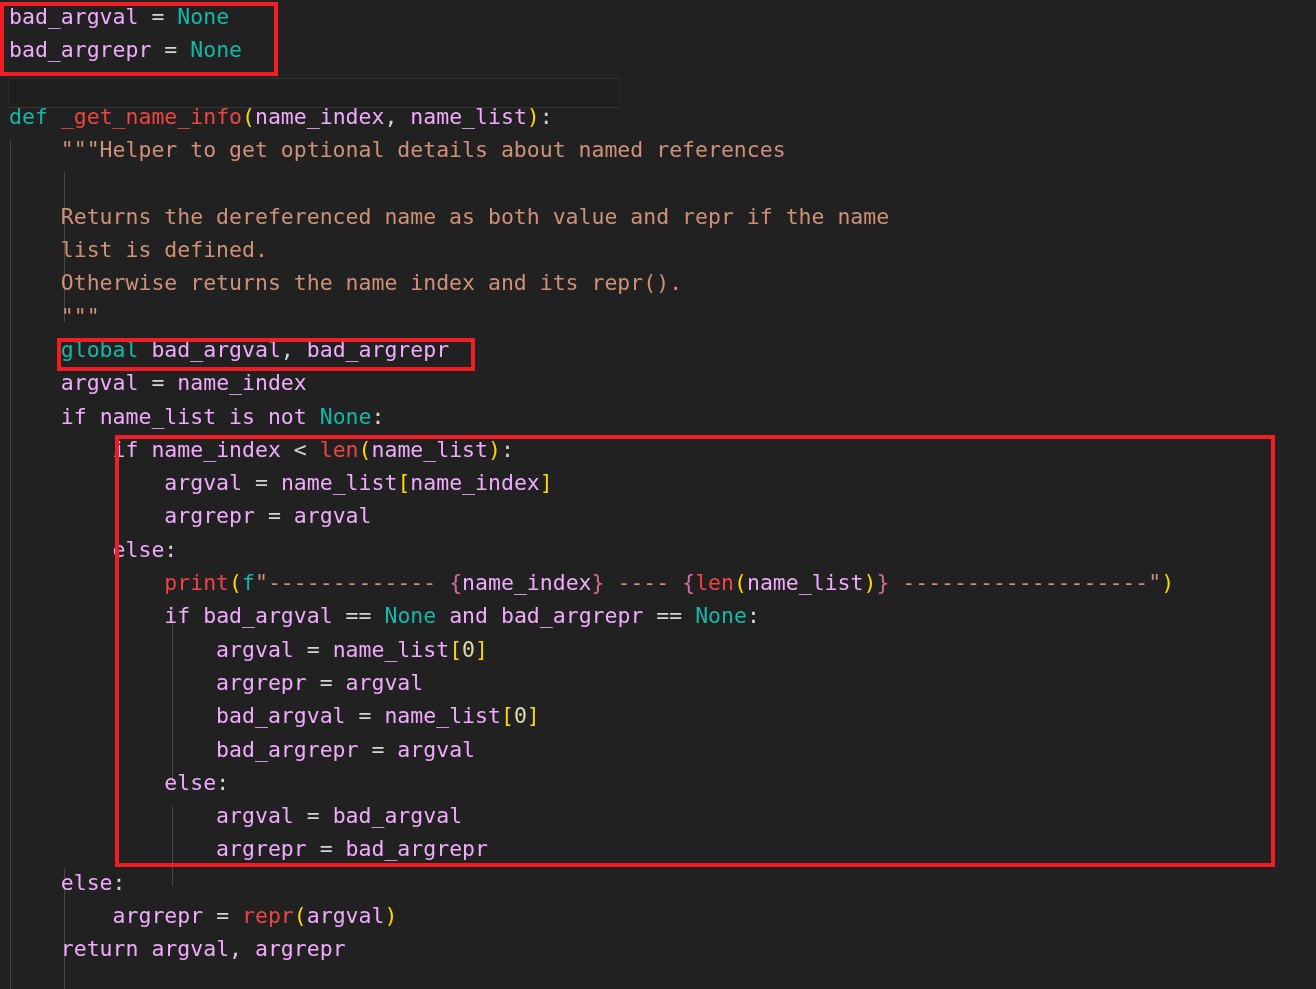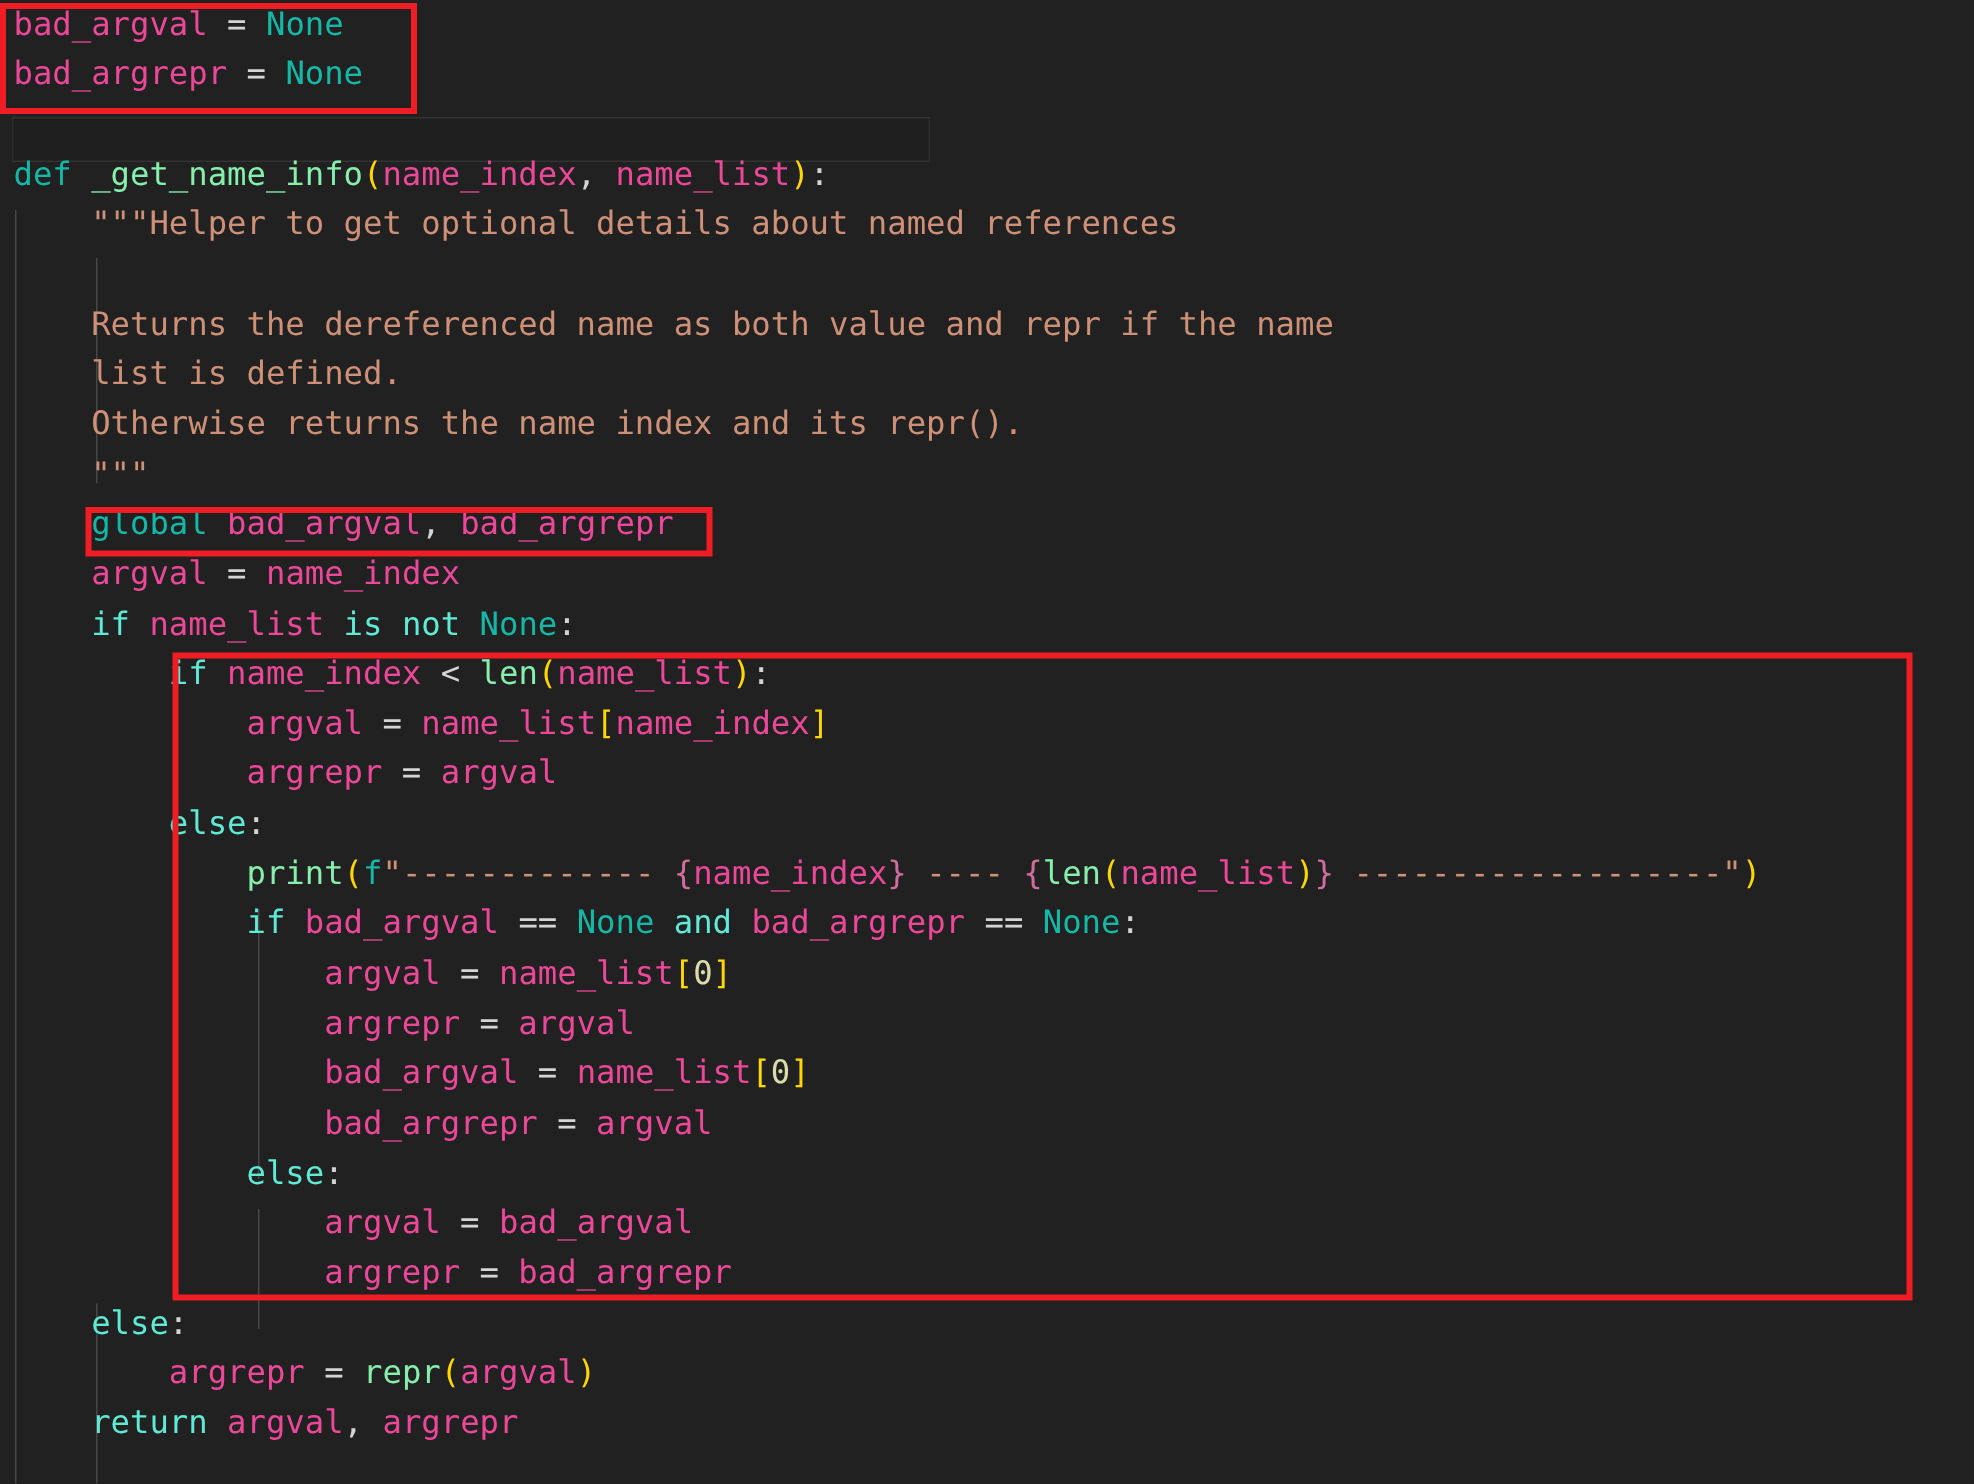--- a/index.html
+++ b/index.html
@@ -35,24 +35,24 @@
   }
   .line {
     height: 33.3px;
     padding-left: 9px;
     white-space: pre;
     position: relative;
     z-index: 3;
   }
 
   
-  .kw      { color: #5eead4; }   
+  .kw      { color: #f0abfc; }   
   .kw2     { color: #14b8a6; }   
-  .fn      { color: #86efac; }   
-  .var     { color: #ec4899; margin-top: 12px; }   
+  .fn      { color: #ef4444; }   
+  .var     { color: #f0abfc; margin-top: 12px; }   
   .op      { color: #d4d4d4; }   
   .punc    { color: #ffd700; }   
   .str     { color: #ce9178; }   
   .numy    { color: #dcdcaa; }
   .brace   { color: #d16d9e; }   
 
   
   .guide {
     position: absolute;
     width: 1px;

